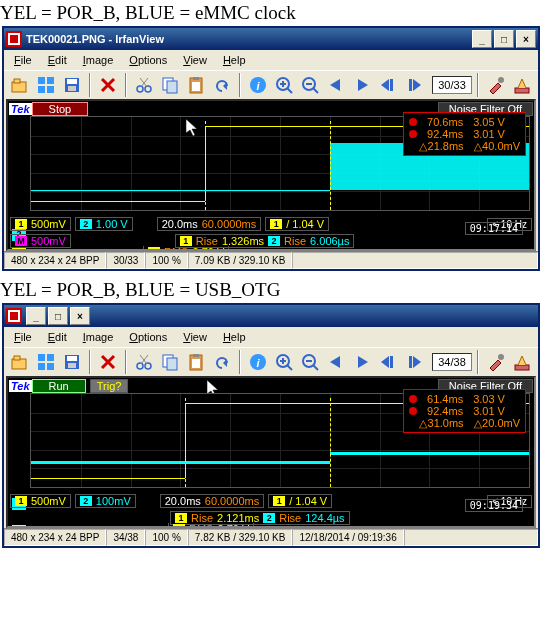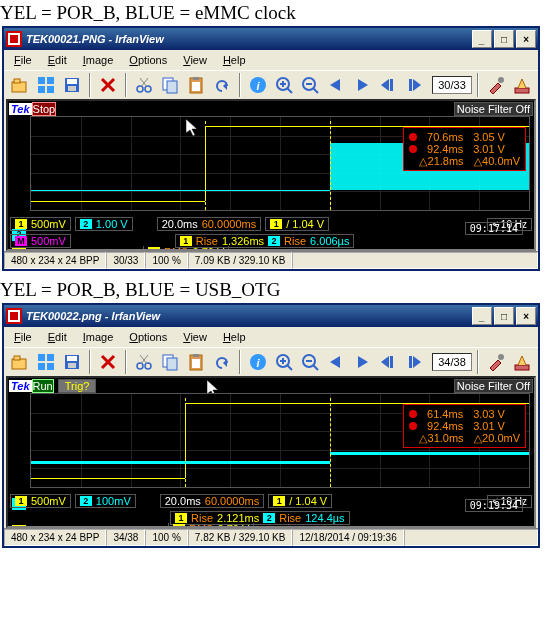--- a/index.html
+++ b/index.html
@@ -1,51 +1,51 @@
 <!DOCTYPE html>
 <html><head>
 <meta charset="utf-8">
 <style>
   * { margin: 0; padding: 0; box-sizing: border-box; font-family: Tahoma, sans-serif; font-size: 11px; }
   body { background: #fff; width: 545px; }
   .caption { font-family: "Times New Roman", serif; font-size: 19px; padding: 2px 0; }
   .app-window { border: 2px solid #0a246a; background: #ece9d8; width: 538px; margin: 0 0 6px 2px; }
-  .titlebar { background: linear-gradient(to bottom, #3a6ea5 0%, #0a246a 100%); height: 22px; display: flex; align-items: center; padding: 0 2px; color: #fff; font-weight: bold; font-style: italic; }
+  .titlebar { background: linear-gradient(to bottom, #3a6ea5 0%, #0a246a 100%); height: 22px; display: flex; align-items: center; padding: 0 2px; color: #fff; font-weight: bold; }
   .titlebar-icon { width: 16px; height: 16px; margin-right: 4px; display: flex; align-items: center; justify-content: center; }
   .titlebar-text { flex: 1; }
   .win-controls { display: flex; gap: 2px; }
   .win-btn { width: 20px; height: 18px; background: #ece9d8; border: 1px solid #fff; border-right-color: #808080; border-bottom-color: #808080; font-size: 10px; display: flex; align-items: center; justify-content: center; color: #000; font-weight: bold; }
   .menubar { display: flex; padding: 2px 4px; background: #ece9d8; gap: 4px; }
   .menu-item { padding: 2px 6px; }
   .menu-item u { text-decoration: underline; }
   .toolbar { display: flex; align-items: center; padding: 2px 4px; border-top: 1px solid #fff; background: #ece9d8; gap: 2px; }
   .tb-btn { width: 24px; height: 24px; display: flex; align-items: center; justify-content: center; border: 1px solid transparent; }
   .tb-sep { width: 6px; height: 24px; border-left: 1px solid #808080; border-right: 1px solid #fff; margin: 0 3px; width: 2px; }
   .counter-box { background: #fff; border: 1px inset #808080; padding: 2px 4px; min-width: 40px; text-align: center; margin-left: 4px; }
   .scope-area { background: #000; height: 152px; position: relative; margin: 0 2px; border: 2px inset #808080; overflow: hidden; }
   .scope-topbar { position: absolute; top: 1px; left: 1px; right: 1px; height: 14px; display: flex; align-items: center; color: #fff; font-size: 10px; }
   .tek { background: #fff; color: #00f; padding: 0 2px; font-weight: bold; font-style: italic; }
-  .run-stop { padding: 0 0; color: #fff; background: #333; border: 1px solid #555; }
+  .run-stop { padding: 0 16px; color: #fff; background: #333; border: 1px solid #555; }
   .run-stop.stop { background: #8b0000; border-color: #f88; }
   .run-stop.run { background: #006400; border-color: #8f8; }
   .trig { background: #737373; color: #ff0; padding: 0 6px; border: 1px solid #555; margin-left: 4px; }
-  .noise-filter { margin-left: auto; color: #fff; background: #333; border: 1px solid #555; padding: 0 2px; }
+  .noise-filter { margin-left: auto; color: #fff; background: #333; border: 1px solid #555; padding: 0 10px; }
   .plot { position: absolute; top: 15px; left: 22px; right: 4px; bottom: 38px; border: 1px solid #555; background: #000; }
   .grid-line { position: absolute; background: #222; }
   .grid-h { left: 0; right: 0; height: 1px; }
   .grid-v { top: 0; bottom: 0; width: 1px; }
   .grid-h:nth-child(1){top:20%}.grid-h:nth-child(2){top:40%}.grid-h:nth-child(3){top:60%}.grid-h:nth-child(4){top:80%}
   .grid-v:nth-child(5){left:10%}.grid-v:nth-child(6){left:20%}.grid-v:nth-child(7){left:30%}.grid-v:nth-child(8){left:40%}
   .grid-v:nth-child(9){left:50%}.grid-v:nth-child(10){left:60%}.grid-v:nth-child(11){left:70%}.grid-v:nth-child(12){left:80%}.grid-v:nth-child(13){left:90%}
   .trace-yel { position: absolute; border-top: 1.6px solid #ff0; }
   .trace-cyan { position: absolute; border-top: 1.6px solid #0ff; }
   .ch-marker { position: absolute; left: 4px; width: 14px; height: 12px; font-size: 9px; font-weight: bold; text-align: center; }
   .ch1 { background: #ff0; color: #000; }
   .ch2 { background: #0ff; color: #000; }
-  .meas-box { position: absolute; top: 26px; right: 8px; border: 1px solid #d00; background: #000; padding: 3px 5px; color: #fff; font-size: 10px; font-family: monospace; }
+  .meas-box { position: absolute; top: 11px; right: 8px; border: 1px solid #d00; background: #000; padding: 3px 5px; color: #fff; font-size: 10px; font-family: monospace; }
   .meas-box .row { display: flex; gap: 10px; align-items: center; height: 12px; }
   .led { width: 8px; height: 8px; background: #d00; border-radius: 50%; display: inline-block; }
   .meas-box .yel { color: #ff8c00; }
   .scope-bottom { position: absolute; bottom: 14px; left: 2px; right: 2px; height: 22px; display: flex; gap: 4px; font-size: 10px; color: #fff; font-family: monospace; align-items: center; }
   .scope-bottom2 { position: absolute; bottom: 2px; left: 2px; right: 2px; height: 12px; display: flex; gap: 4px; font-size: 10px; color: #fff; font-family: monospace; align-items: center; }
   .ch-box { display: flex; align-items: center; border: 1px solid #555; padding: 0 4px; gap: 4px; }
   .ch-box.rmsrow { border-top: none; }
   .ch-num { width: 12px; height: 10px; font-size: 9px; text-align: center; font-weight: bold; }
   .yel-text { color: #ff0; }
   .cyan-text { color: #0ff; }
@@ -317,21 +317,20 @@
 
 <div class="app-window">
   <div class="titlebar">
     <span class="titlebar-icon">
       <svg width="16" height="16">
           <rect width="16" height="16" fill="#c00"></rect>
           <rect x="2" y="2" width="12" height="12" fill="#fff"></rect>
           <rect x="4" y="4" width="8" height="8" fill="#c00"></rect>
         </svg>
     </span>
-    <span class="titlebar-text">TEK00022.png - IrfanView</span>
     <div class="win-controls">
       <div class="win-btn">_</div>
       <div class="win-btn">□</div>
       <div class="win-btn">×</div>
     </div>
   </div>
   <div class="menubar">
     <span class="menu-item"><u>F</u>ile</span>
     <span class="menu-item"><u>E</u>dit</span>
     <span class="menu-item"><u>I</u>mage</span>

